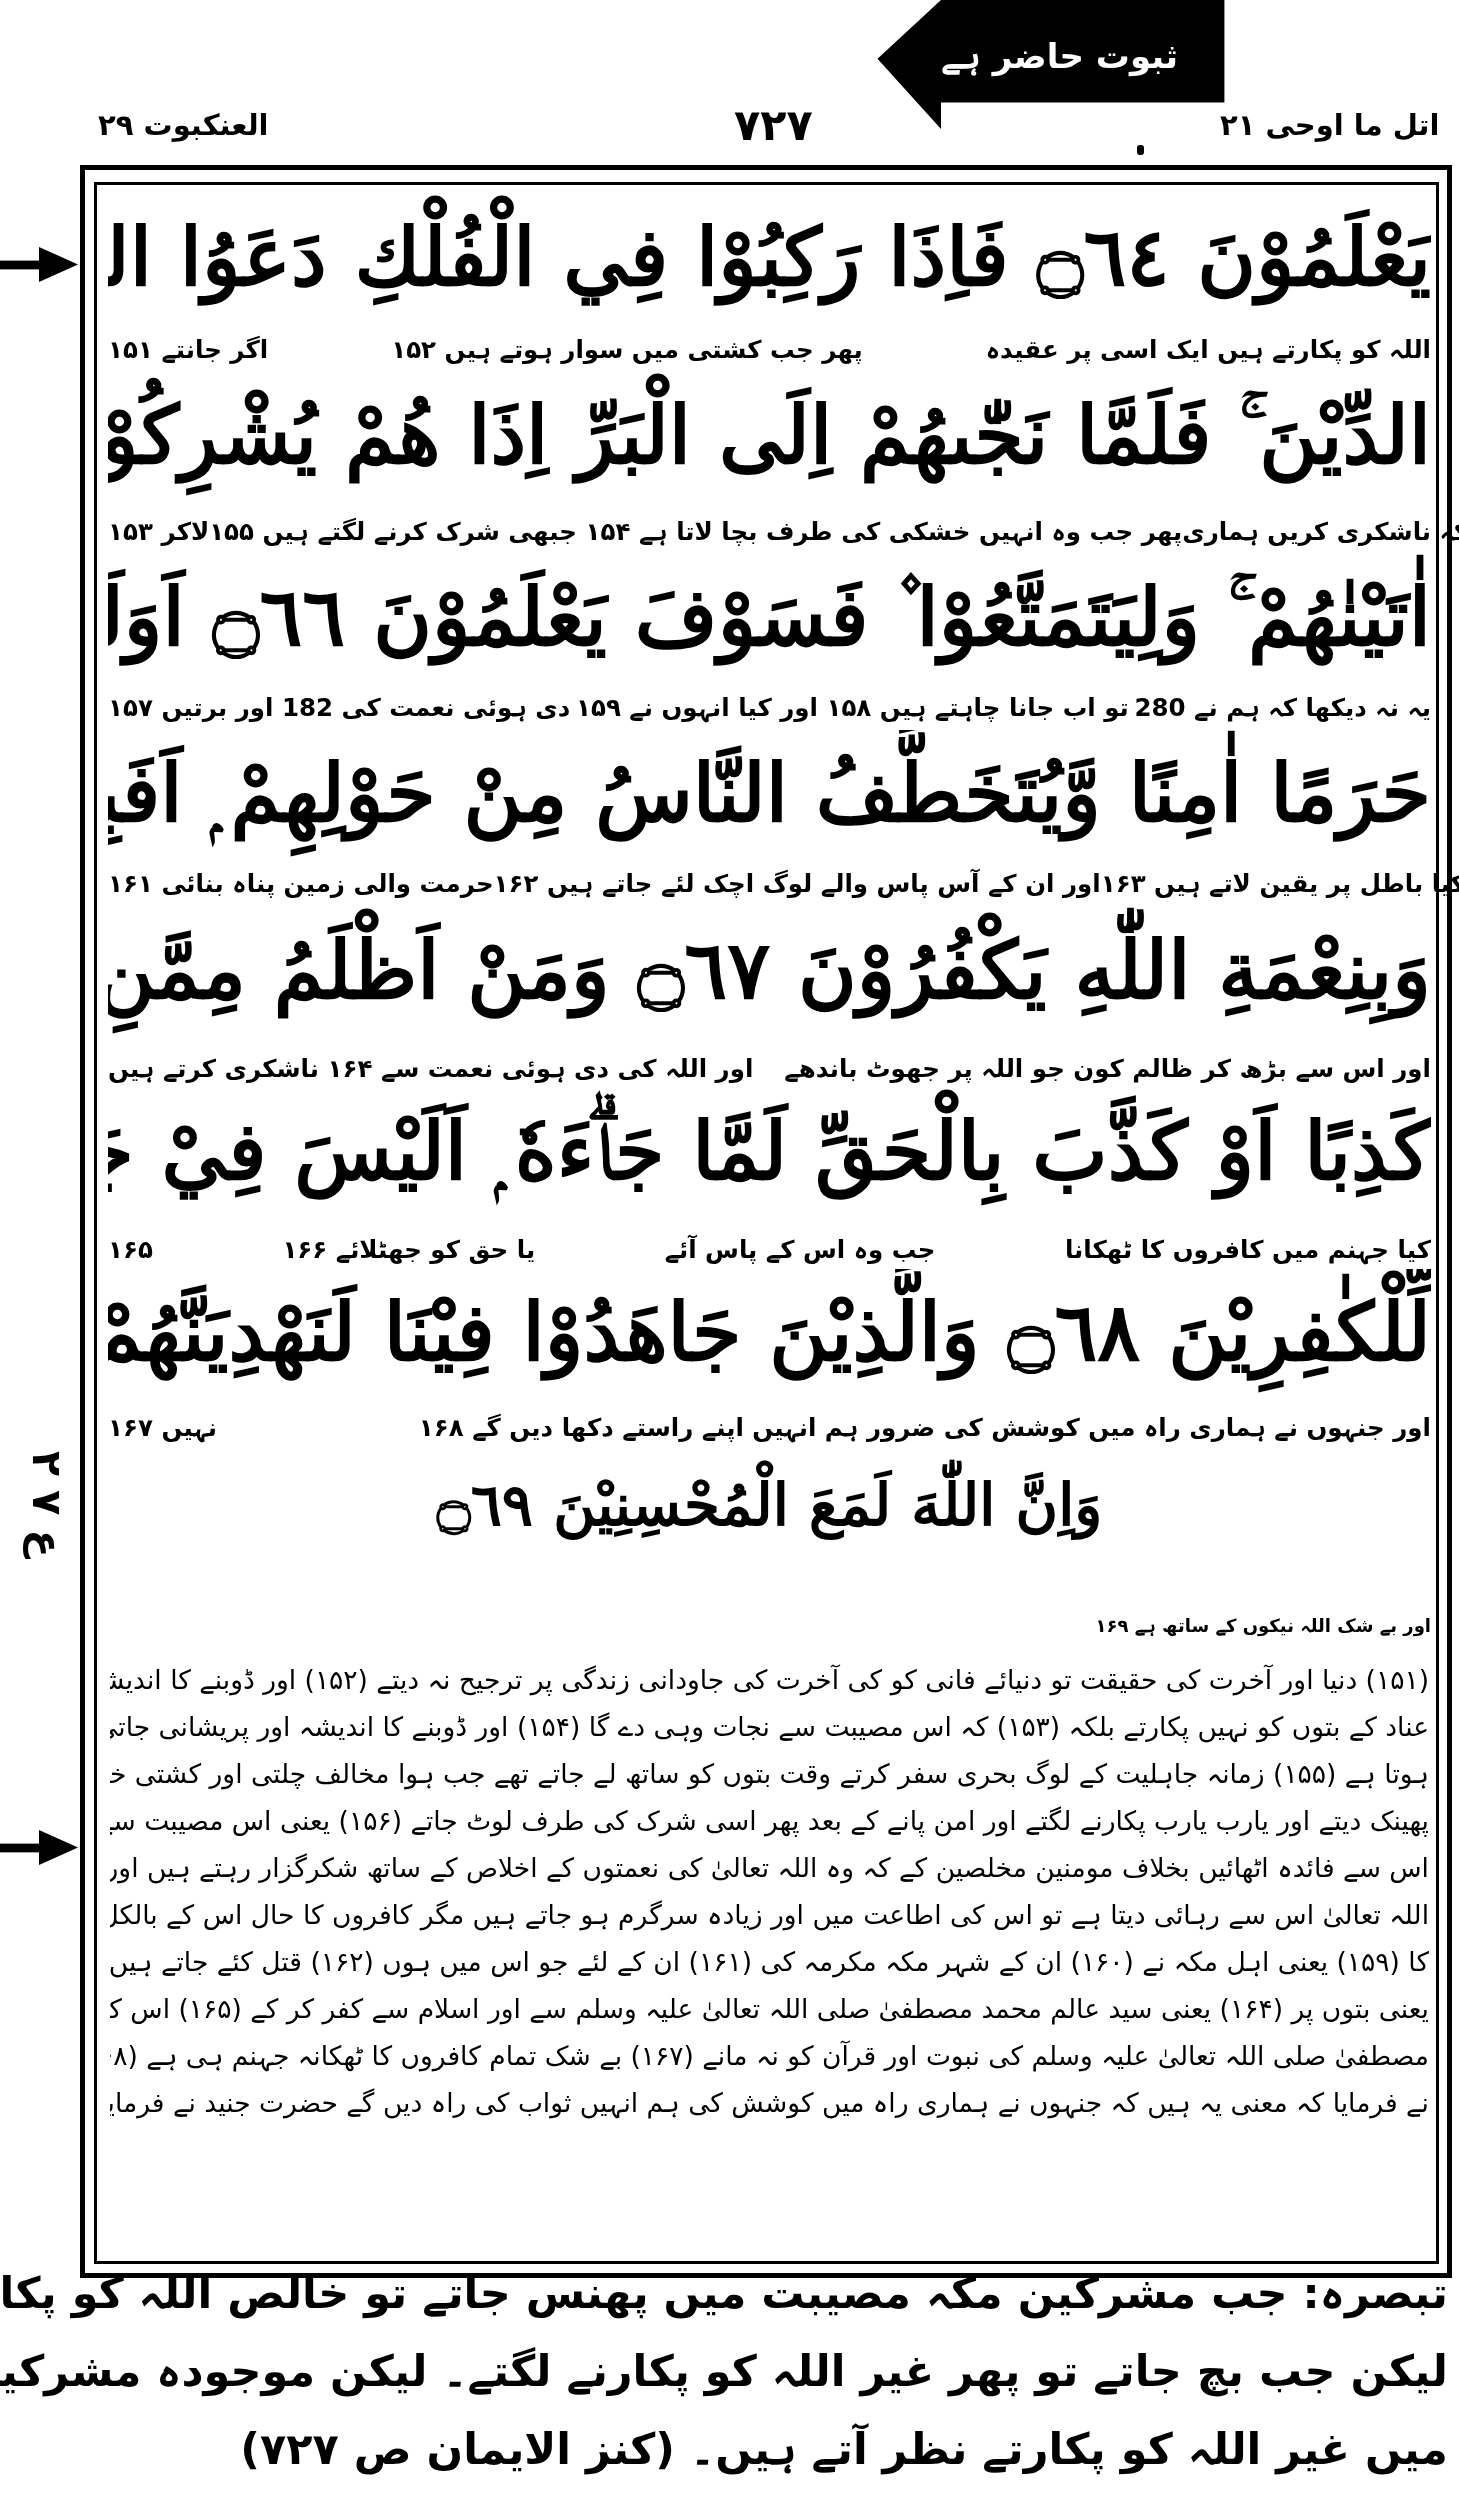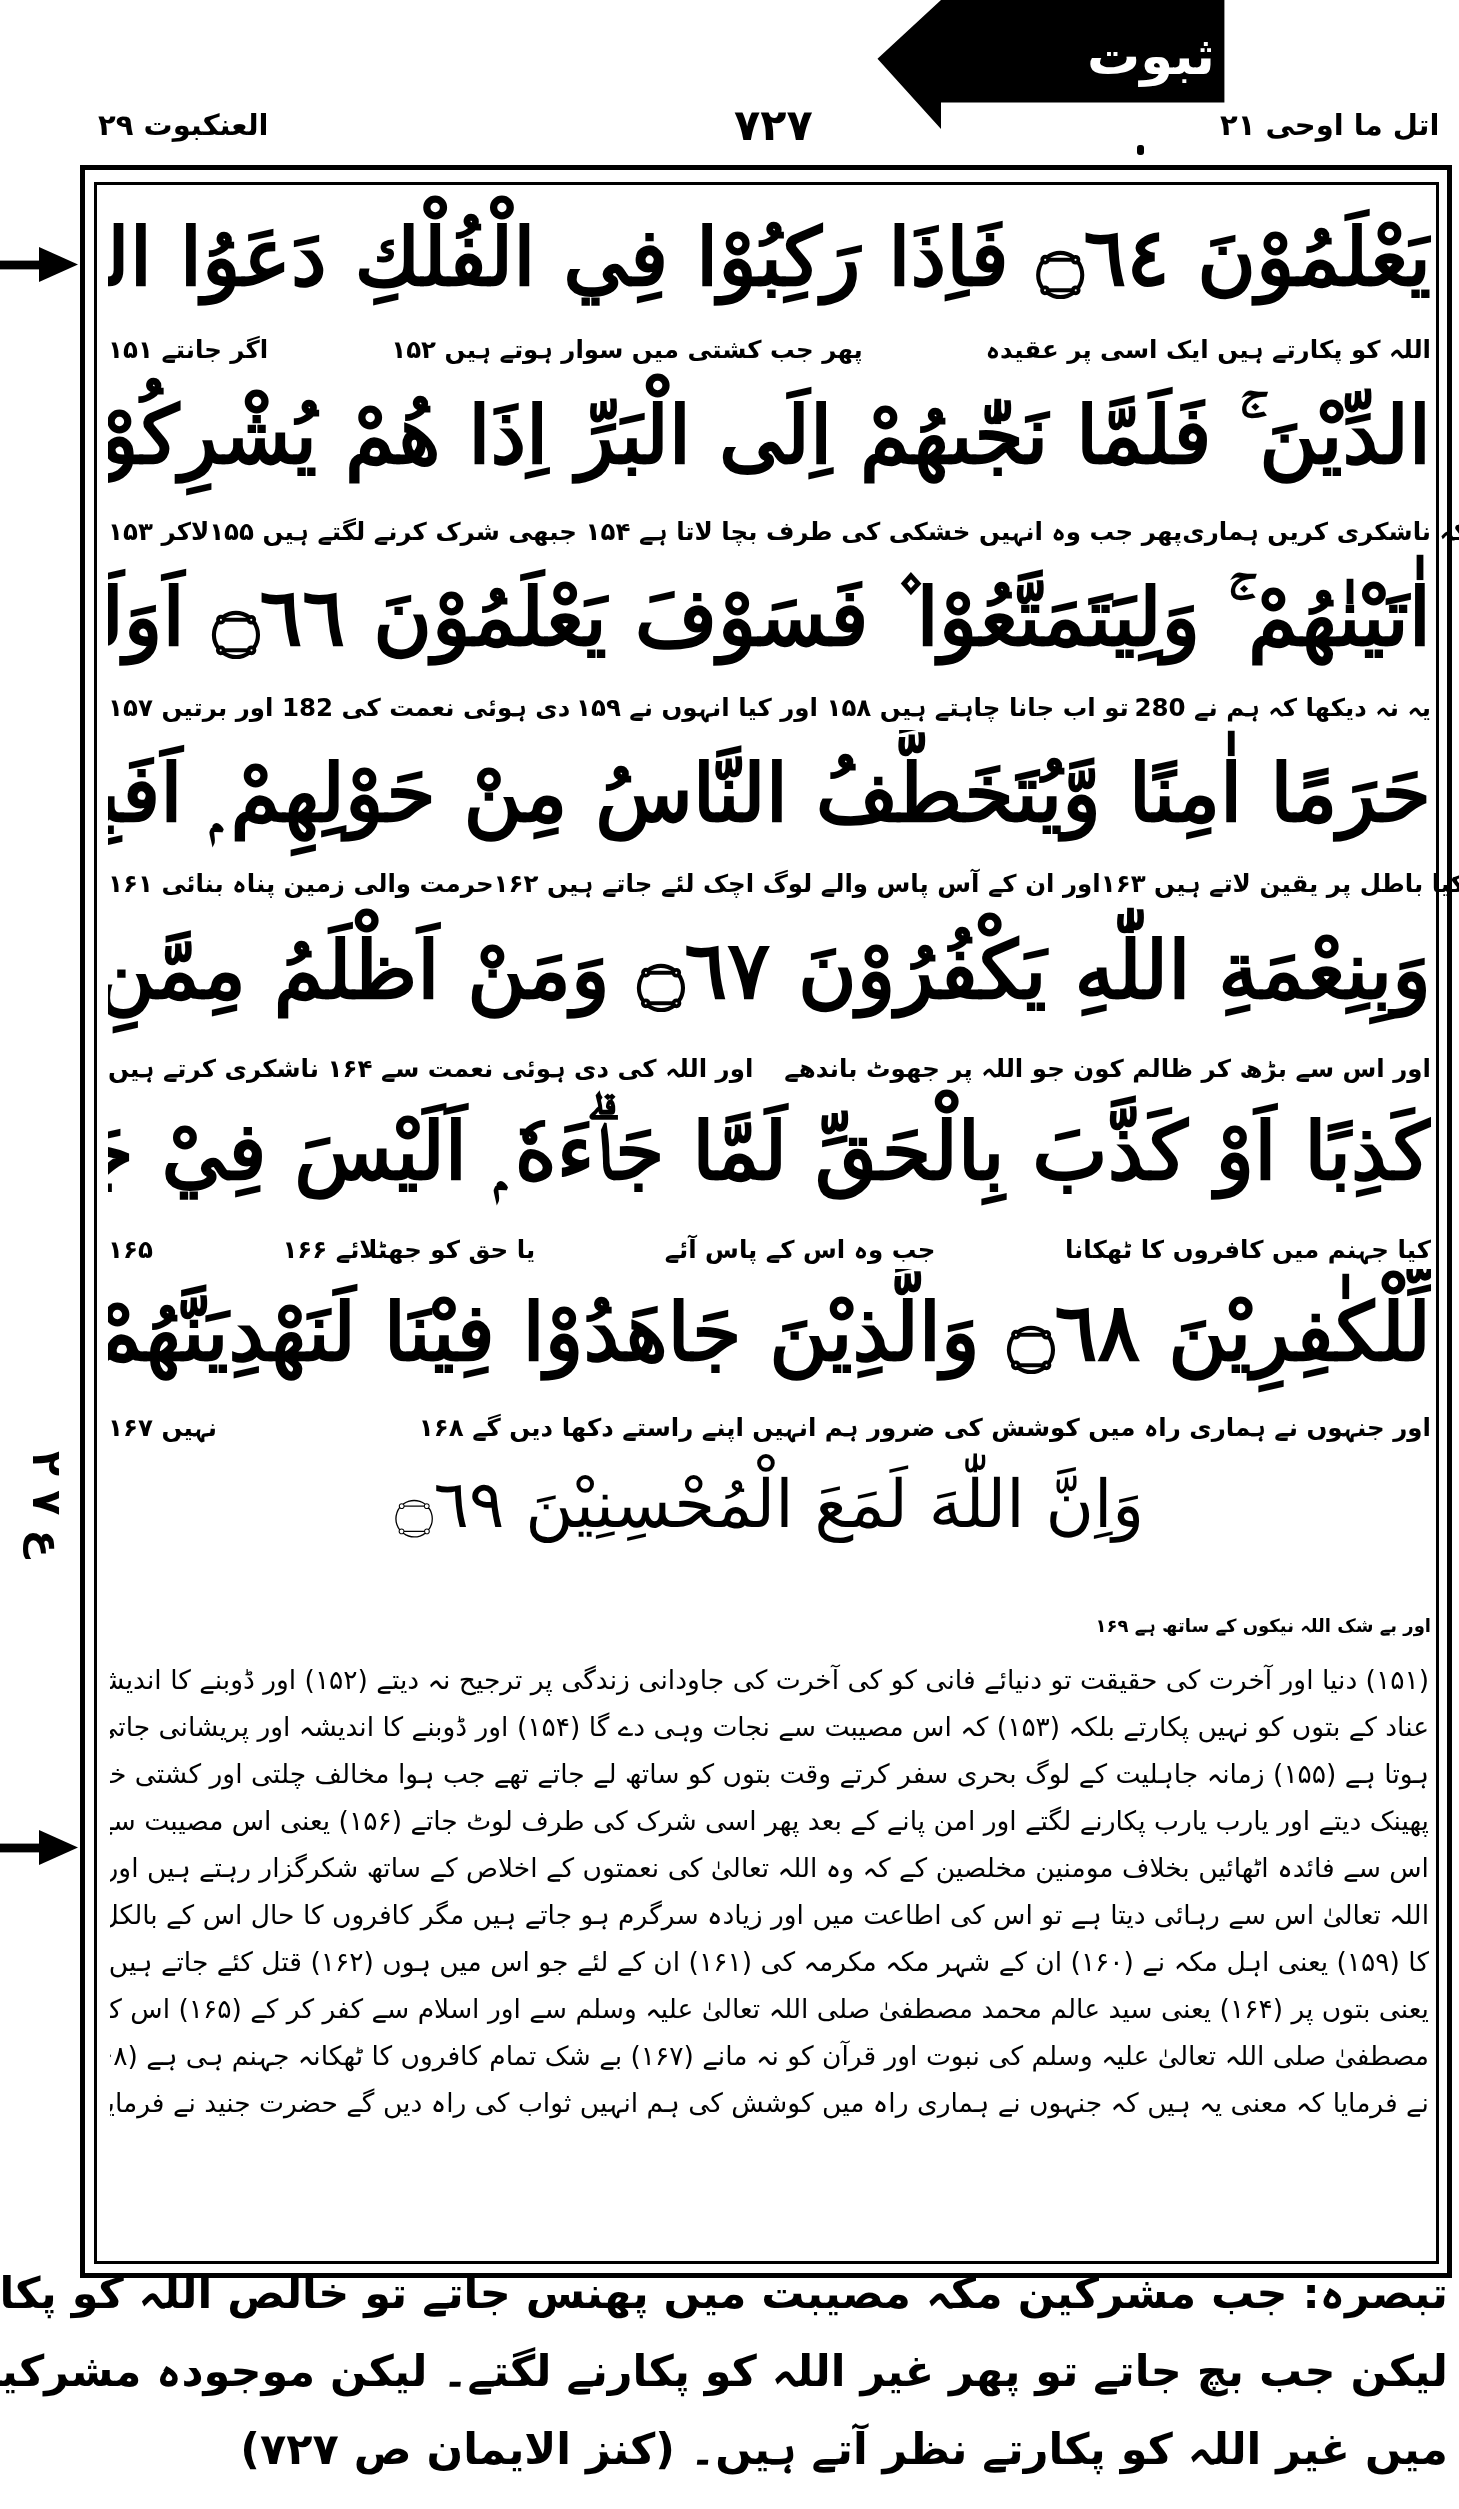--- a/index.html
+++ b/index.html
@@ -4,21 +4,21 @@
 <style>
   html, body { margin: 0; padding: 0; background: #ffffff; }
   body { width: 1459px; height: 2509px; position: relative; overflow: hidden;
          font-family: "DejaVu Sans", sans-serif; color: #000; }
   .rtl { direction: rtl; unicode-bidi: embed; font-weight: bold; }
 
   
   #banner { position: absolute; left: 872px; top: 0; width: 353px; height: 129px; }
   #banner svg { position: absolute; left: 0; top: 0; }
   #banner-text { position: absolute; left: 69px; top: 11.8px; width: 274px; height: 88px;
-                 color: #fff; font-size: 53px; font-weight: bold; text-align: right;
+                 color: #fff; font-size: 34px; font-weight: bold; text-align: left;
                  line-height: 88px; font-family: "DejaVu Sans", sans-serif; }
   .hdr { position: absolute; top: 106px; font-size: 29px; font-weight: bold; line-height: 39px; }
   #hdr-right { right: 19.6px; }
   #hdr-center { left: 734px; font-size: 43px; }
   #hdr-left { left: 98px; }
   #hdr-dot { position: absolute; left: 1137px; top: 145px; width: 6.9px; height: 9.8px; background:#000; border-radius: 2.9px; }
 
   
   #frame-outer { position: absolute; left: 80px; top: 165px; width: 1372px; height: 2113px;
                  border: 5.9px solid #000; box-sizing: border-box; }
@@ -33,21 +33,21 @@
                font-size: 80px; line-height: 127px; white-space: nowrap; overflow: hidden; }
   .trans-line { position: absolute; left: 108px; width: 1323px; font-size: 24.5px; line-height: 33px;
                 display: flex; flex-direction: row-reverse; justify-content: space-between;
                 white-space: nowrap; }
   .trans-line span { display: inline-block; }
 
   #ruku-marker { position: absolute; left: 21.6px; top: 1451px; width: 49px; font-size: 41px;
                  font-weight: bold; writing-mode: vertical-rl; text-align: center; }
 
   .ending-line { position: absolute; left: 108px; width: 1323px; text-align: center;
-                 font-family: "DejaVu Serif", serif; font-weight: normal; font-size: 66px; line-height: 108px; }
+                 font-family: "DejaVu Serif", serif; font-weight: bold; font-size: 58px; line-height: 108px; }
   .ending-trans { position: absolute; left: 108px; width: 1323px; text-align: right; font-size: 18px; line-height: 35px; margin-top: 20px; }
 
   #notes { position: absolute; left: 110px; top: 1656px; width: 1319px; }
   .note-line { font-size: 26.5px; line-height: 47px; text-align: justify; text-align-last: justify;
                white-space: nowrap; overflow: hidden; direction: rtl; }
 
   #comment { position: absolute; left: 11.8px; top: 2254px; width: 1436px; }
   .comment-line { font-size: 43px; line-height: 78px; font-weight: bold; direction: rtl;
                   text-align: justify; text-align-last: justify; white-space: nowrap; }
   .comment-line.last { text-align-last: right; }

